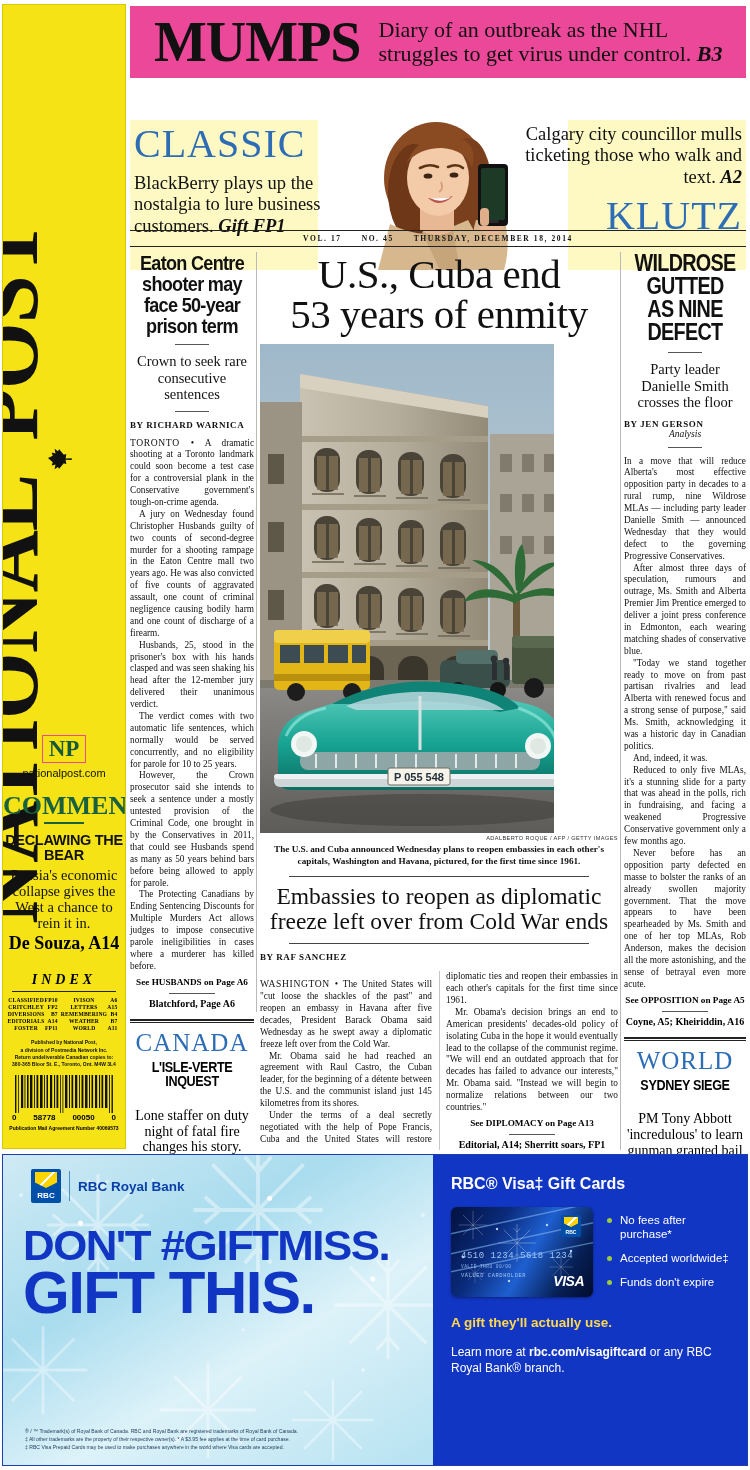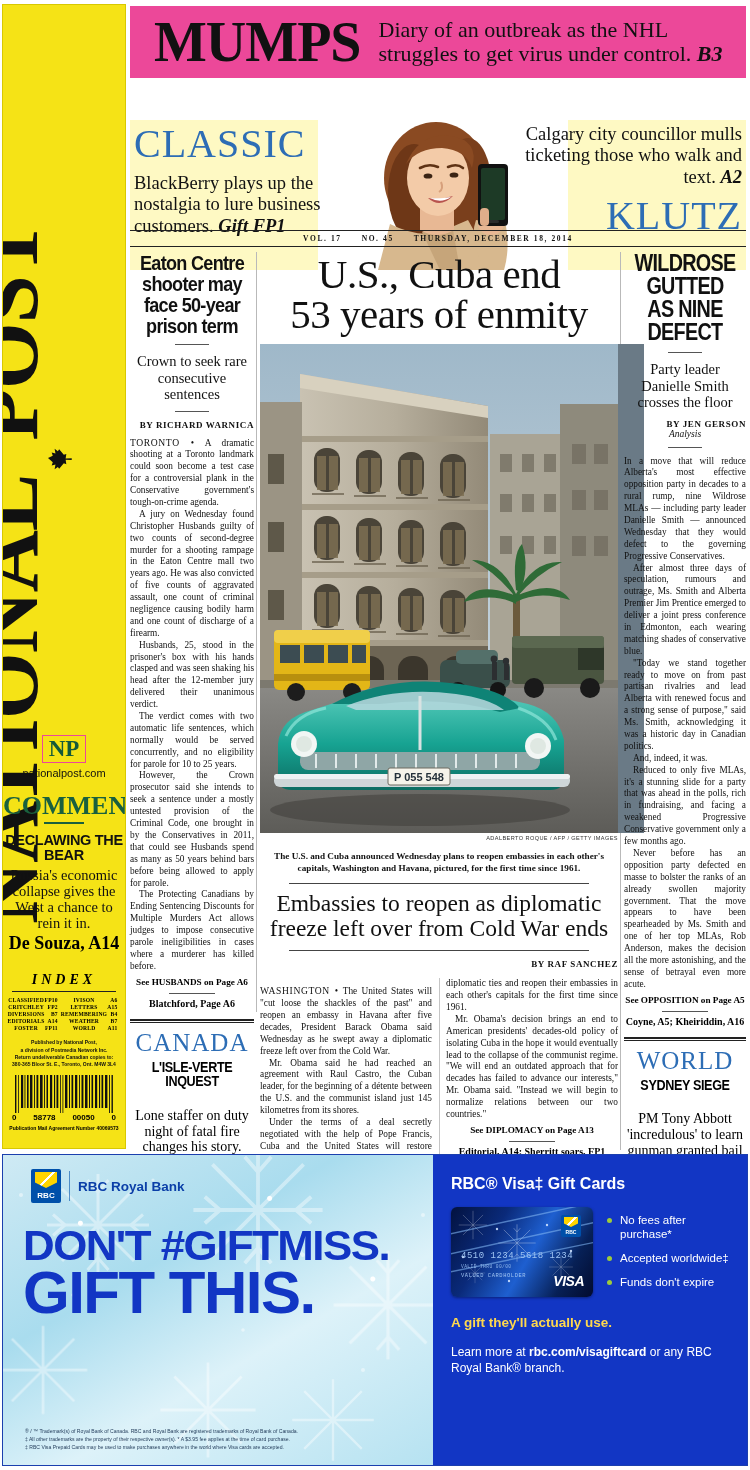--- a/index.html
+++ b/index.html
@@ -177,21 +177,21 @@
     color: #111; text-align: center;
     transform: scaleX(0.86); transform-origin: center top;
   }
   .hl-rule { width: 34px; height: 1px; background: #555; margin: 8px auto; }
   .deck-serif {
     font-family: "Liberation Serif", serif; font-size: 14.5px; line-height: 1.14;
     text-align: center; color: #111;
   }
   .byline {
     font-family: "Liberation Serif", serif; font-weight: bold; font-size: 9px;
-    letter-spacing: 0.6px; text-align: right; margin-top: 8px; color:#111;
+    letter-spacing: 0.6px; text-align: left; margin-top: 8px; color:#111;
   }
   .byline-analysis {
     font-family: "Liberation Serif", serif; font-style: italic; font-size: 9.5px;
     text-align: center; color:#111;
   }
   .body-text {
     font-family: "Liberation Serif", serif; font-size: 9.3px; line-height: 1.28;
     text-align: justify; color: #111; margin-top: 7px;
   }
   .body-text p { text-indent: 9px; }
@@ -223,30 +223,30 @@
     text-align: center; margin-top: 19px;
   }
   .teaser-deck i { font-weight: bold; }
 
   
   .main-hed {
     font-family: "Liberation Serif", serif; font-size: 41px; line-height: 0.98;
     text-align: center; color: #111; letter-spacing: -0.5px; padding: 2px 0 0 0;
   }
   .photo-wrap {
-    margin-top: 10px; width: 384px; height: 489px; overflow: hidden; position: relative;
+    margin-top: 10px; width: 294px; height: 489px; overflow: hidden; position: relative;
     background:#6a7a86;
   }
   .photo-credit {
     font-family: "Liberation Sans", sans-serif; font-size: 5.6px; letter-spacing: 0.4px;
     text-align: right; color: #333; margin-top: 2px;
   }
   .photo-caption {
     font-family: "Liberation Serif", serif; font-weight: bold; font-size: 9.2px;
-    line-height: 1.25; text-align: center; margin-top: 10px; color:#111;
+    line-height: 1.25; text-align: center; margin-top: 3px; color:#111;
   }
   .sub-rule { width: 300px; height: 1px; background: #444; margin: 9px auto 7px auto; }
   .sub-hed {
     font-family: "Liberation Serif", serif; font-size: 23.5px; line-height: 1.06;
     text-align: center; color: #111;
   }
   .two-col {
     margin-top: 9px; column-count: 2; column-gap: 14px; column-rule: 1px solid #c5c5c5;
   }
 

